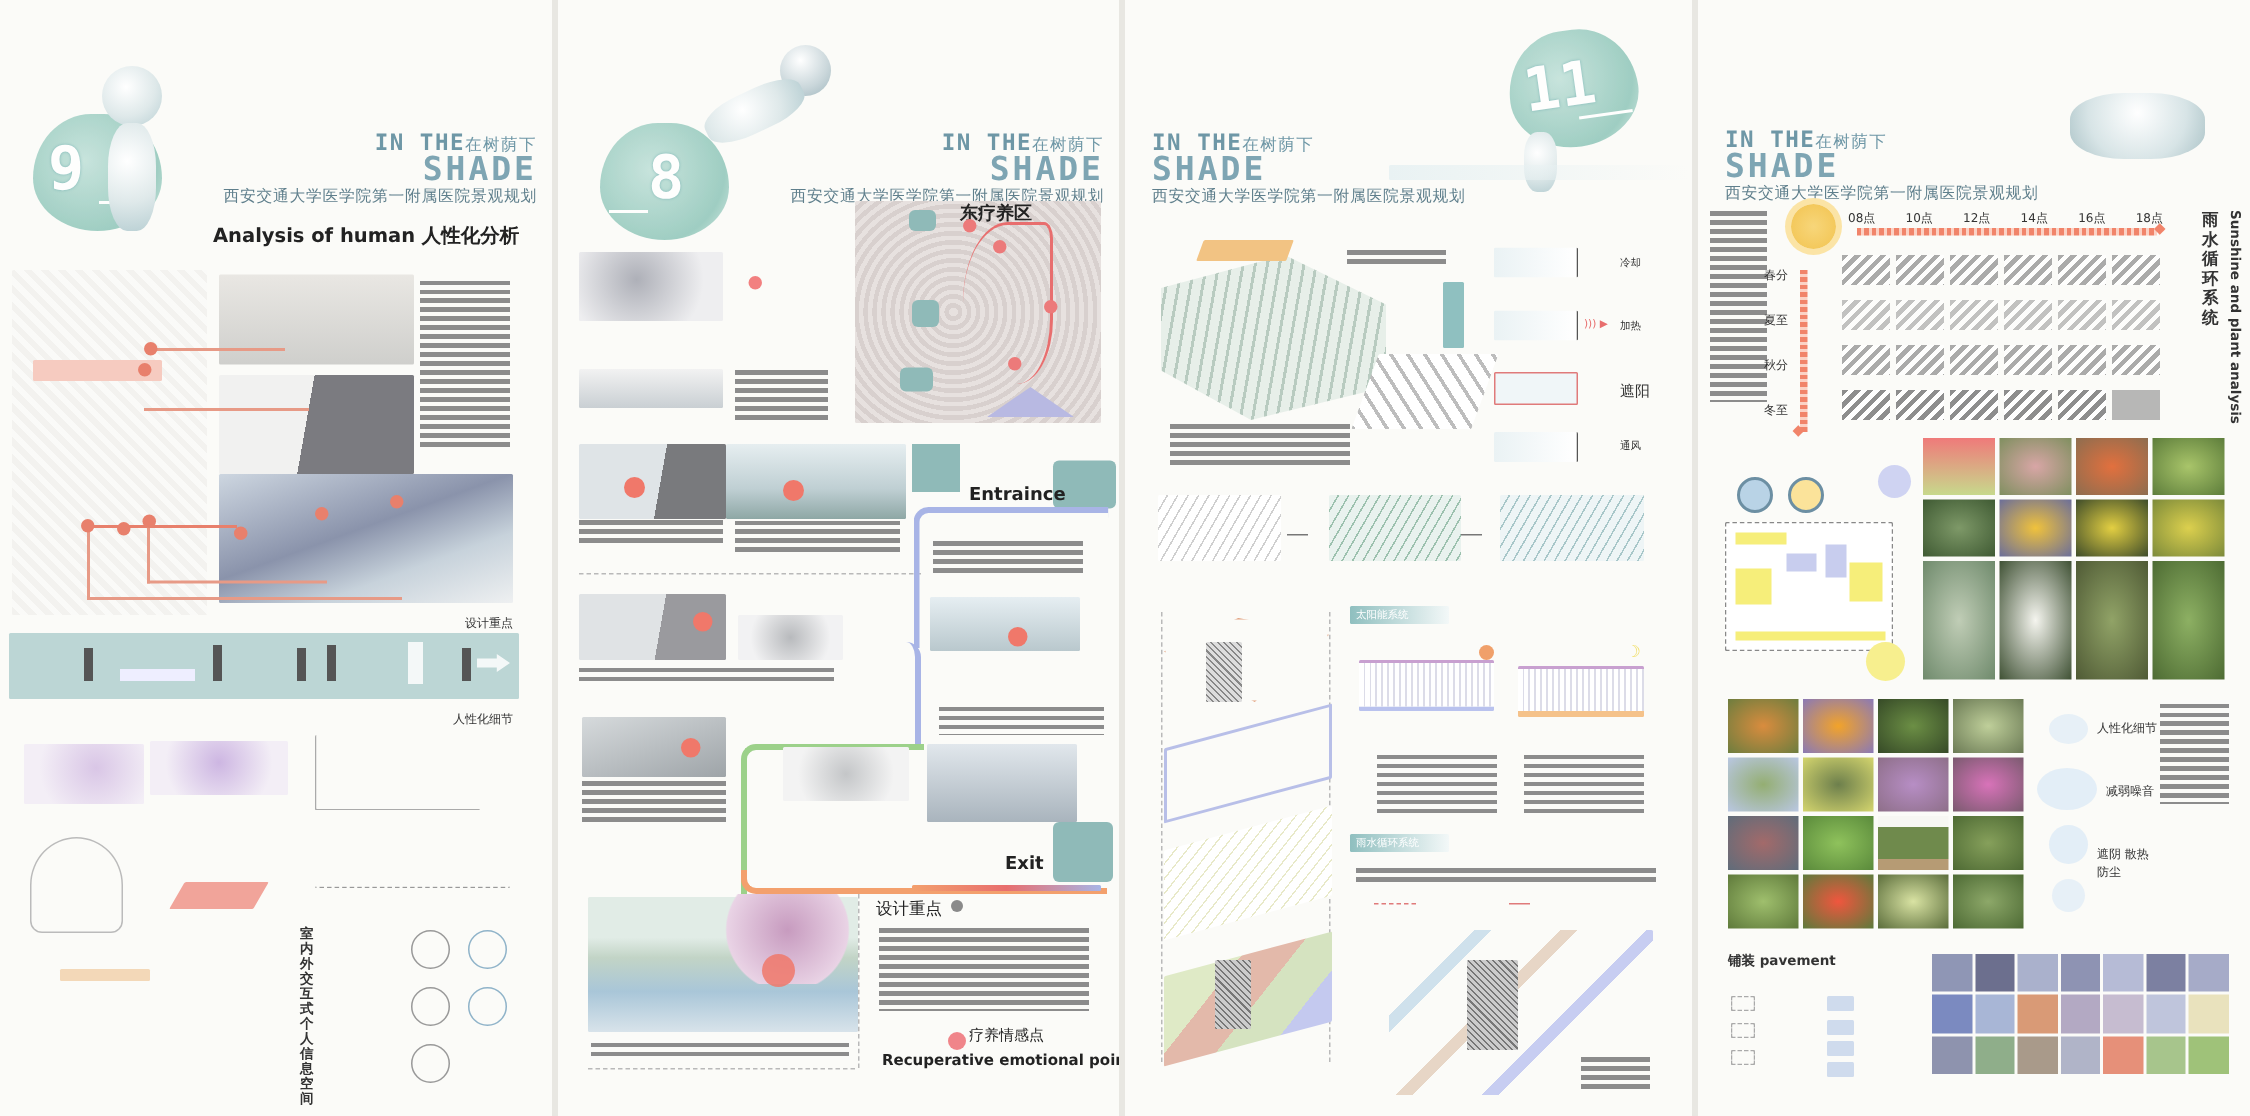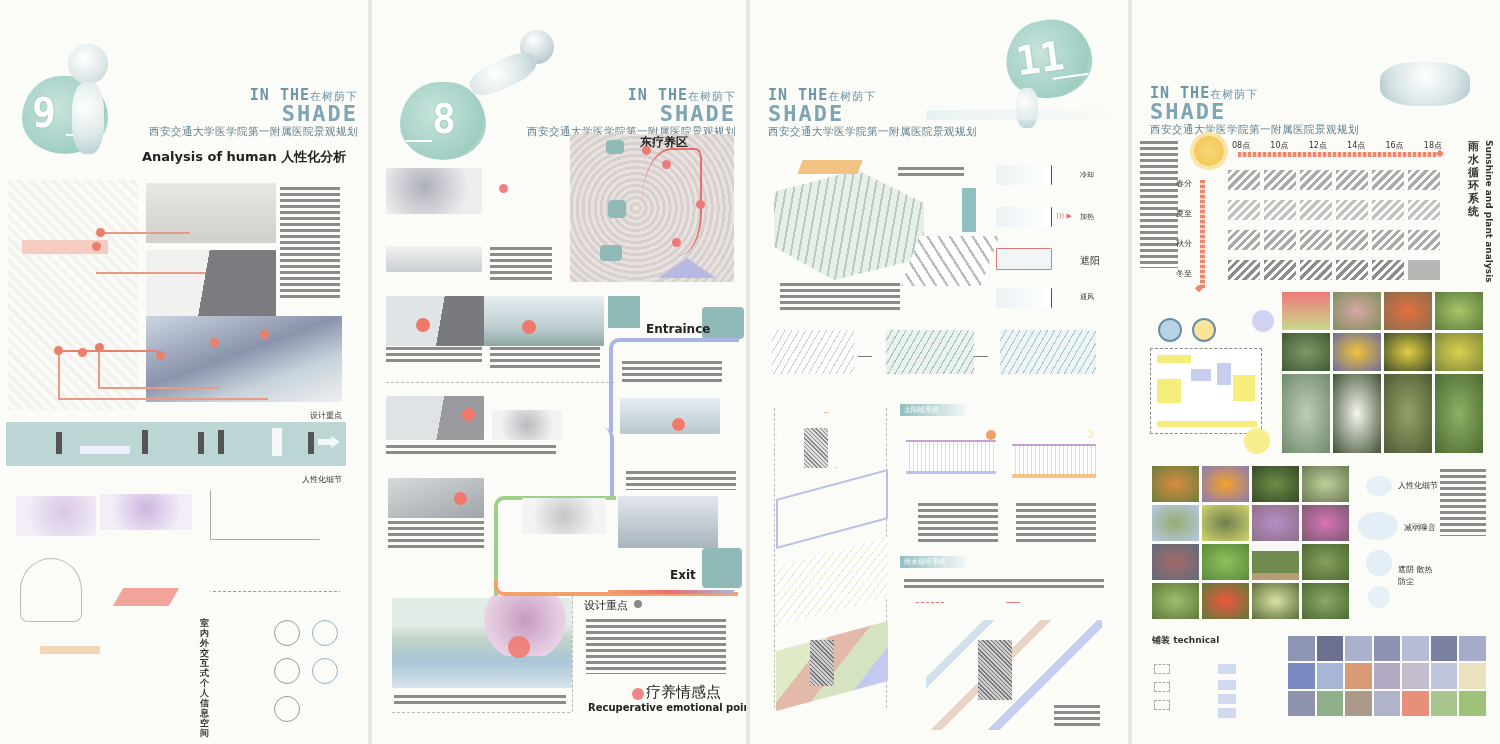--- a/index.html
+++ b/index.html
@@ -178,21 +178,21 @@
   <div class="img" style="left:108px;top:596px;width:90px;height:60px;background:radial-gradient(circle at 50% 40%,#c79bbf,#e9d3e5 70%,transparent 72%)"></div>
   <div class="dot" style="left:136px;top:636px;width:22px;height:22px;background:#f0786a;opacity:.85"></div>
   <div class="txt" style="left:22px;top:694px;width:172px;height:12px;background:repeating-linear-gradient(#fbfbf8 0 1px,#8c8c8c 1px 4px,#fbfbf8 4px 6px)"></div>
   <div class="dash" style="left:20px;top:712px;width:178px"></div>
   <div class="vdash" style="left:200px;top:596px;height:116px"></div>
 
   <div class="title" style="left:212px;top:598px;font-size:11px;font-weight:normal">设计重点</div>
   <div class="dot" style="left:262px;top:600px;width:8px;height:8px;background:#8a8a8a"></div>
   <div class="txt" style="left:214px;top:618px;width:140px;height:56px;background:repeating-linear-gradient(#fbfbf8 0 1px,#8c8c8c 1px 4px,#fbfbf8 4px 6px)"></div>
   <div class="dot" style="left:260px;top:688px;width:12px;height:12px;background:#f0858a"></div>
-  <div class="title" style="left:274px;top:683px;font-size:15px;font-weight:normal">疗养情感点</div>
+  <div class="title" style="left:274px;top:683px;font-size:10px;font-weight:normal">疗养情感点</div>
   <div class="title" style="left:216px;top:702px;font-size:10px">Recuperative emotional point</div>
 </div>
 <div class="sep" style="left:746px"></div>
 
 <div class="board b3">
   <div class="heart" style="left:256px;top:20px;transform:rotate(-8deg)">
     <span class="num">11</span>
     <span class="pulse"></span>
   </div>
   <div class="figure" style="left:266px;top:88px;width:22px;height:40px;border-radius:40%"></div>
@@ -364,21 +364,21 @@
   <div class="img" style="left:234px;top:476px;width:26px;height:20px;border-radius:50%;background:#e7f0f7"></div>
   <div class="lbl" style="left:266px;top:480px;font-size:8px">人性化细节</div>
   <div class="img" style="left:226px;top:512px;width:40px;height:28px;border-radius:50%;background:#e3eef7"></div>
   <div class="lbl" style="left:272px;top:522px;font-size:8px">减弱噪音</div>
   <div class="img" style="left:234px;top:550px;width:26px;height:26px;border-radius:50%;background:#e3eef7"></div>
   <div class="lbl" style="left:266px;top:576px;font-size:8px">防尘</div>
   <div class="img" style="left:236px;top:586px;width:22px;height:22px;border-radius:50%;background:#e7f0f7"></div>
   <div class="lbl" style="left:266px;top:564px;font-size:8px">遮阴 散热</div>
   <div class="txt" style="left:308px;top:468px;width:46px;height:68px;background:repeating-linear-gradient(#fbfbf8 0 1px,#8c8c8c 1px 4px,#fbfbf8 4px 6px)"></div>
 
-  <div class="lbl" style="left:20px;top:634px;font-size:9px;font-weight:bold">铺装 technical</div>
+  <div class="lbl" style="left:20px;top:634px;font-size:9px;font-weight:bold">铺装 pavement</div>
   <div class="img" style="left:22px;top:664px;width:16px;height:10px;border:1px dashed #aaa"></div>
   <div class="img" style="left:22px;top:682px;width:16px;height:10px;border:1px dashed #aaa"></div>
   <div class="img" style="left:22px;top:700px;width:16px;height:10px;border:1px dashed #aaa"></div>
   <div class="img" style="left:86px;top:664px;width:18px;height:10px;background:#cfdbed"></div>
   <div class="img" style="left:86px;top:680px;width:18px;height:10px;background:#cfdbed"></div>
   <div class="img" style="left:86px;top:694px;width:18px;height:10px;background:#cfdbed"></div>
   <div class="img" style="left:86px;top:708px;width:18px;height:10px;background:#cfdbed"></div>
 
   <div style="position:absolute;left:156px;top:636px;width:198px;height:80px;display:grid;grid-template-columns:repeat(7,1fr);grid-template-rows:repeat(3,1fr);gap:2px">
     <div style="background:#8f96b5"></div>

